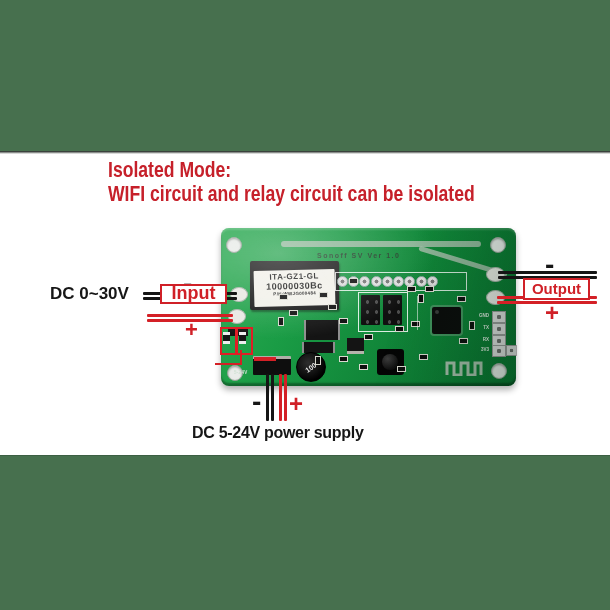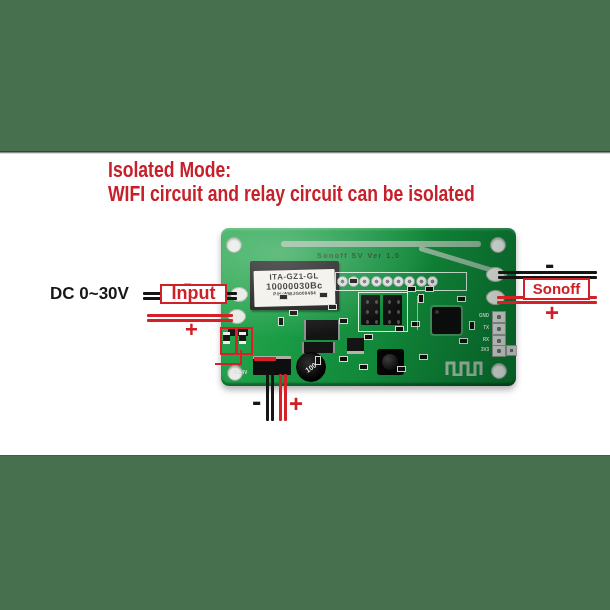--- a/index.html
+++ b/index.html
@@ -214,16 +214,17 @@
   <div class="abs sym red" style="left:545px;top:301px;font-size:24px;">+</div>
   <div class="abs sym blk" style="left:252px;top:388px;font-size:28px;">-</div>
   <div class="abs sym red" style="left:289px;top:392px;font-size:24px;">+</div>
 
   <div class="abs anno blk b" style="left:50px;top:284px;font-size:17px;">DC 0~30V</div>
   <div class="abs tagbox" style="left:160px;top:284px;width:63px;height:16px;font-size:18px;line-height:15px;">Input</div>
   <div class="abs conn" style="left:215px;top:363px;width:27px;height:2px;"></div>
   <div class="abs conn" style="left:240px;top:350px;width:2px;height:15px;"></div>
   <div class="abs conn" style="left:254px;top:357px;width:22px;height:4px;"></div>
 
-  <div class="abs tagbox" style="left:523px;top:278px;width:63px;height:18px;font-size:15px;line-height:17px;">Sonoff</div>
-
+  <div class="abs tagbox" style="left:523px;top:278px;width:63px;height:18px;font-size:15px;line-height:17px;">Output</div>
+
+  <div class="abs anno blk b" style="left:192px;top:424px;font-size:16px;letter-spacing:-0.3px;">DC 5-24V power supply</div>
 
 </div>
 
 </body></html>

